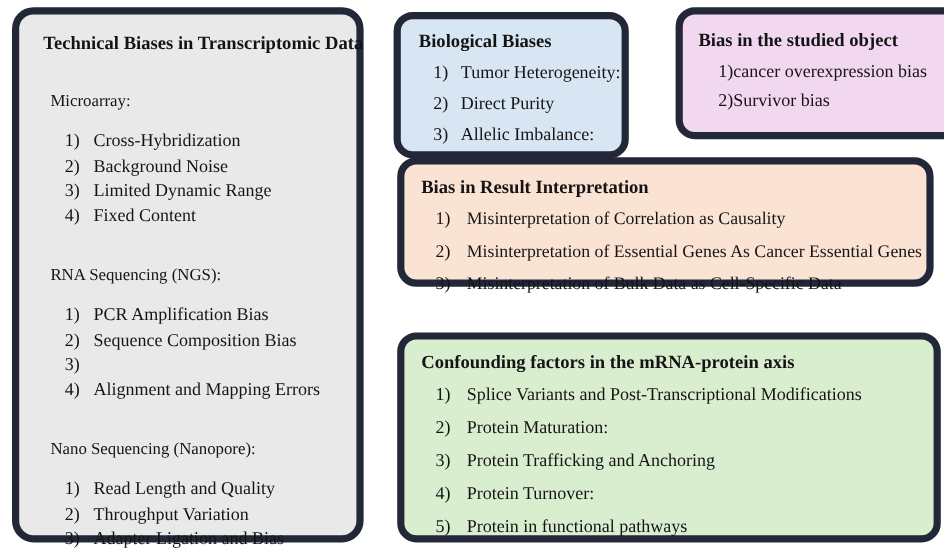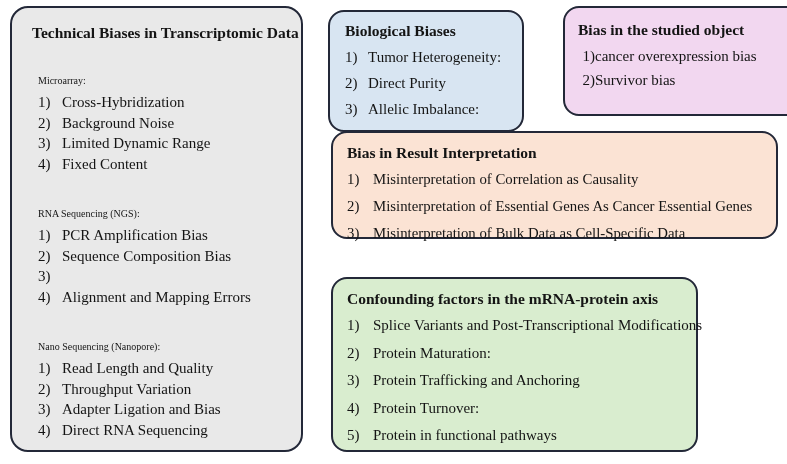--- a/index.html
+++ b/index.html
@@ -2,35 +2,35 @@
 <html><head>
 <meta charset="utf-8">
 <style>
   html,body { margin:0; padding:0; background:#ffffff; }
   .canvas {
     position:relative; width:787px; height:464px; background:#ffffff;
     font-family:"Liberation Serif","DejaVu Serif",serif; color:#141414; overflow:hidden;
   }
   .box {
     position:absolute; box-sizing:border-box;
-    border:2px solid #8b5cf6; border-radius:16px;
+    border:6px solid #8b5cf6; border-radius:16px;
   }
   .box-title { font-weight:bold; font-size:15.5px; line-height:19px; white-space:nowrap; }
-  .items { counter-reset: item; margin:0; padding:0; list-style:none; }
+  .items { counter-reset: item; margin:12px; padding:0; list-style:none; }
   .item { display:flex; align-items:baseline; white-space:nowrap; }
   .item .num::before { counter-increment:item; content:counter(item) ")"; }
   .item .num { flex:0 0 auto; }
   .item .txt { white-space:nowrap; }
 
   
   .technical { left:10px; top:6px; width:293px; height:446px; border-radius:18px; padding:13px 12px 10px 13px; }
   .technical .box-title { margin:2px 0 0 7px; }
   .technical .section { margin:29px 0 0 13px; font-size:15px; line-height:20.8px; }
   .technical .section:first-of-type { margin-top:23px; }
-  .technical .sec-heading { font-size:10px; }
+  .technical .sec-heading { font-size:14px; }
   .technical .item .num { width:24px; }
 
   
   .biological { left:328px; top:10px; width:196px; height:122px; padding:9px 10px 6px 15px; }
   .biological .items { margin-top:9px; }
   .biological .item { font-size:15px; line-height:16px; margin-bottom:10px; }
   .biological .item .num { width:23px; }
 
   
   .studied { left:563px; top:6px; width:240px; height:110px; padding:12px 20px 6px 13px; }
@@ -38,21 +38,21 @@
   .studied .item { font-size:15px; line-height:16px; margin-bottom:8px; }
   .studied .item .num { width:17px; }
 
   
   .interpretation { left:331px; top:131px; width:447px; height:108px; padding:10px 10px 6px 14px; }
   .interpretation .items { margin-top:9px; }
   .interpretation .item { font-size:14.8px; line-height:16px; margin-bottom:11px; }
   .interpretation .item .num { width:26px; }
 
   
-  .confounding { left:331px; top:277px; width:367px; height:175px; padding:10px 10px 6px 14px; }
+  .confounding { left:331px; top:277px; width:453px; height:175px; padding:10px 10px 6px 14px; }
   .confounding .items { margin-top:9px; }
   .confounding .item { font-size:15px; line-height:16px; margin-bottom:11.5px; }
   .confounding .item .num { width:26px; }
 </style>
 </head>
 <body>
 
 <div class="canvas">
 
   <div class="box technical" style="background-color: rgb(233, 233, 233); border-color: rgb(35, 40, 56);">

